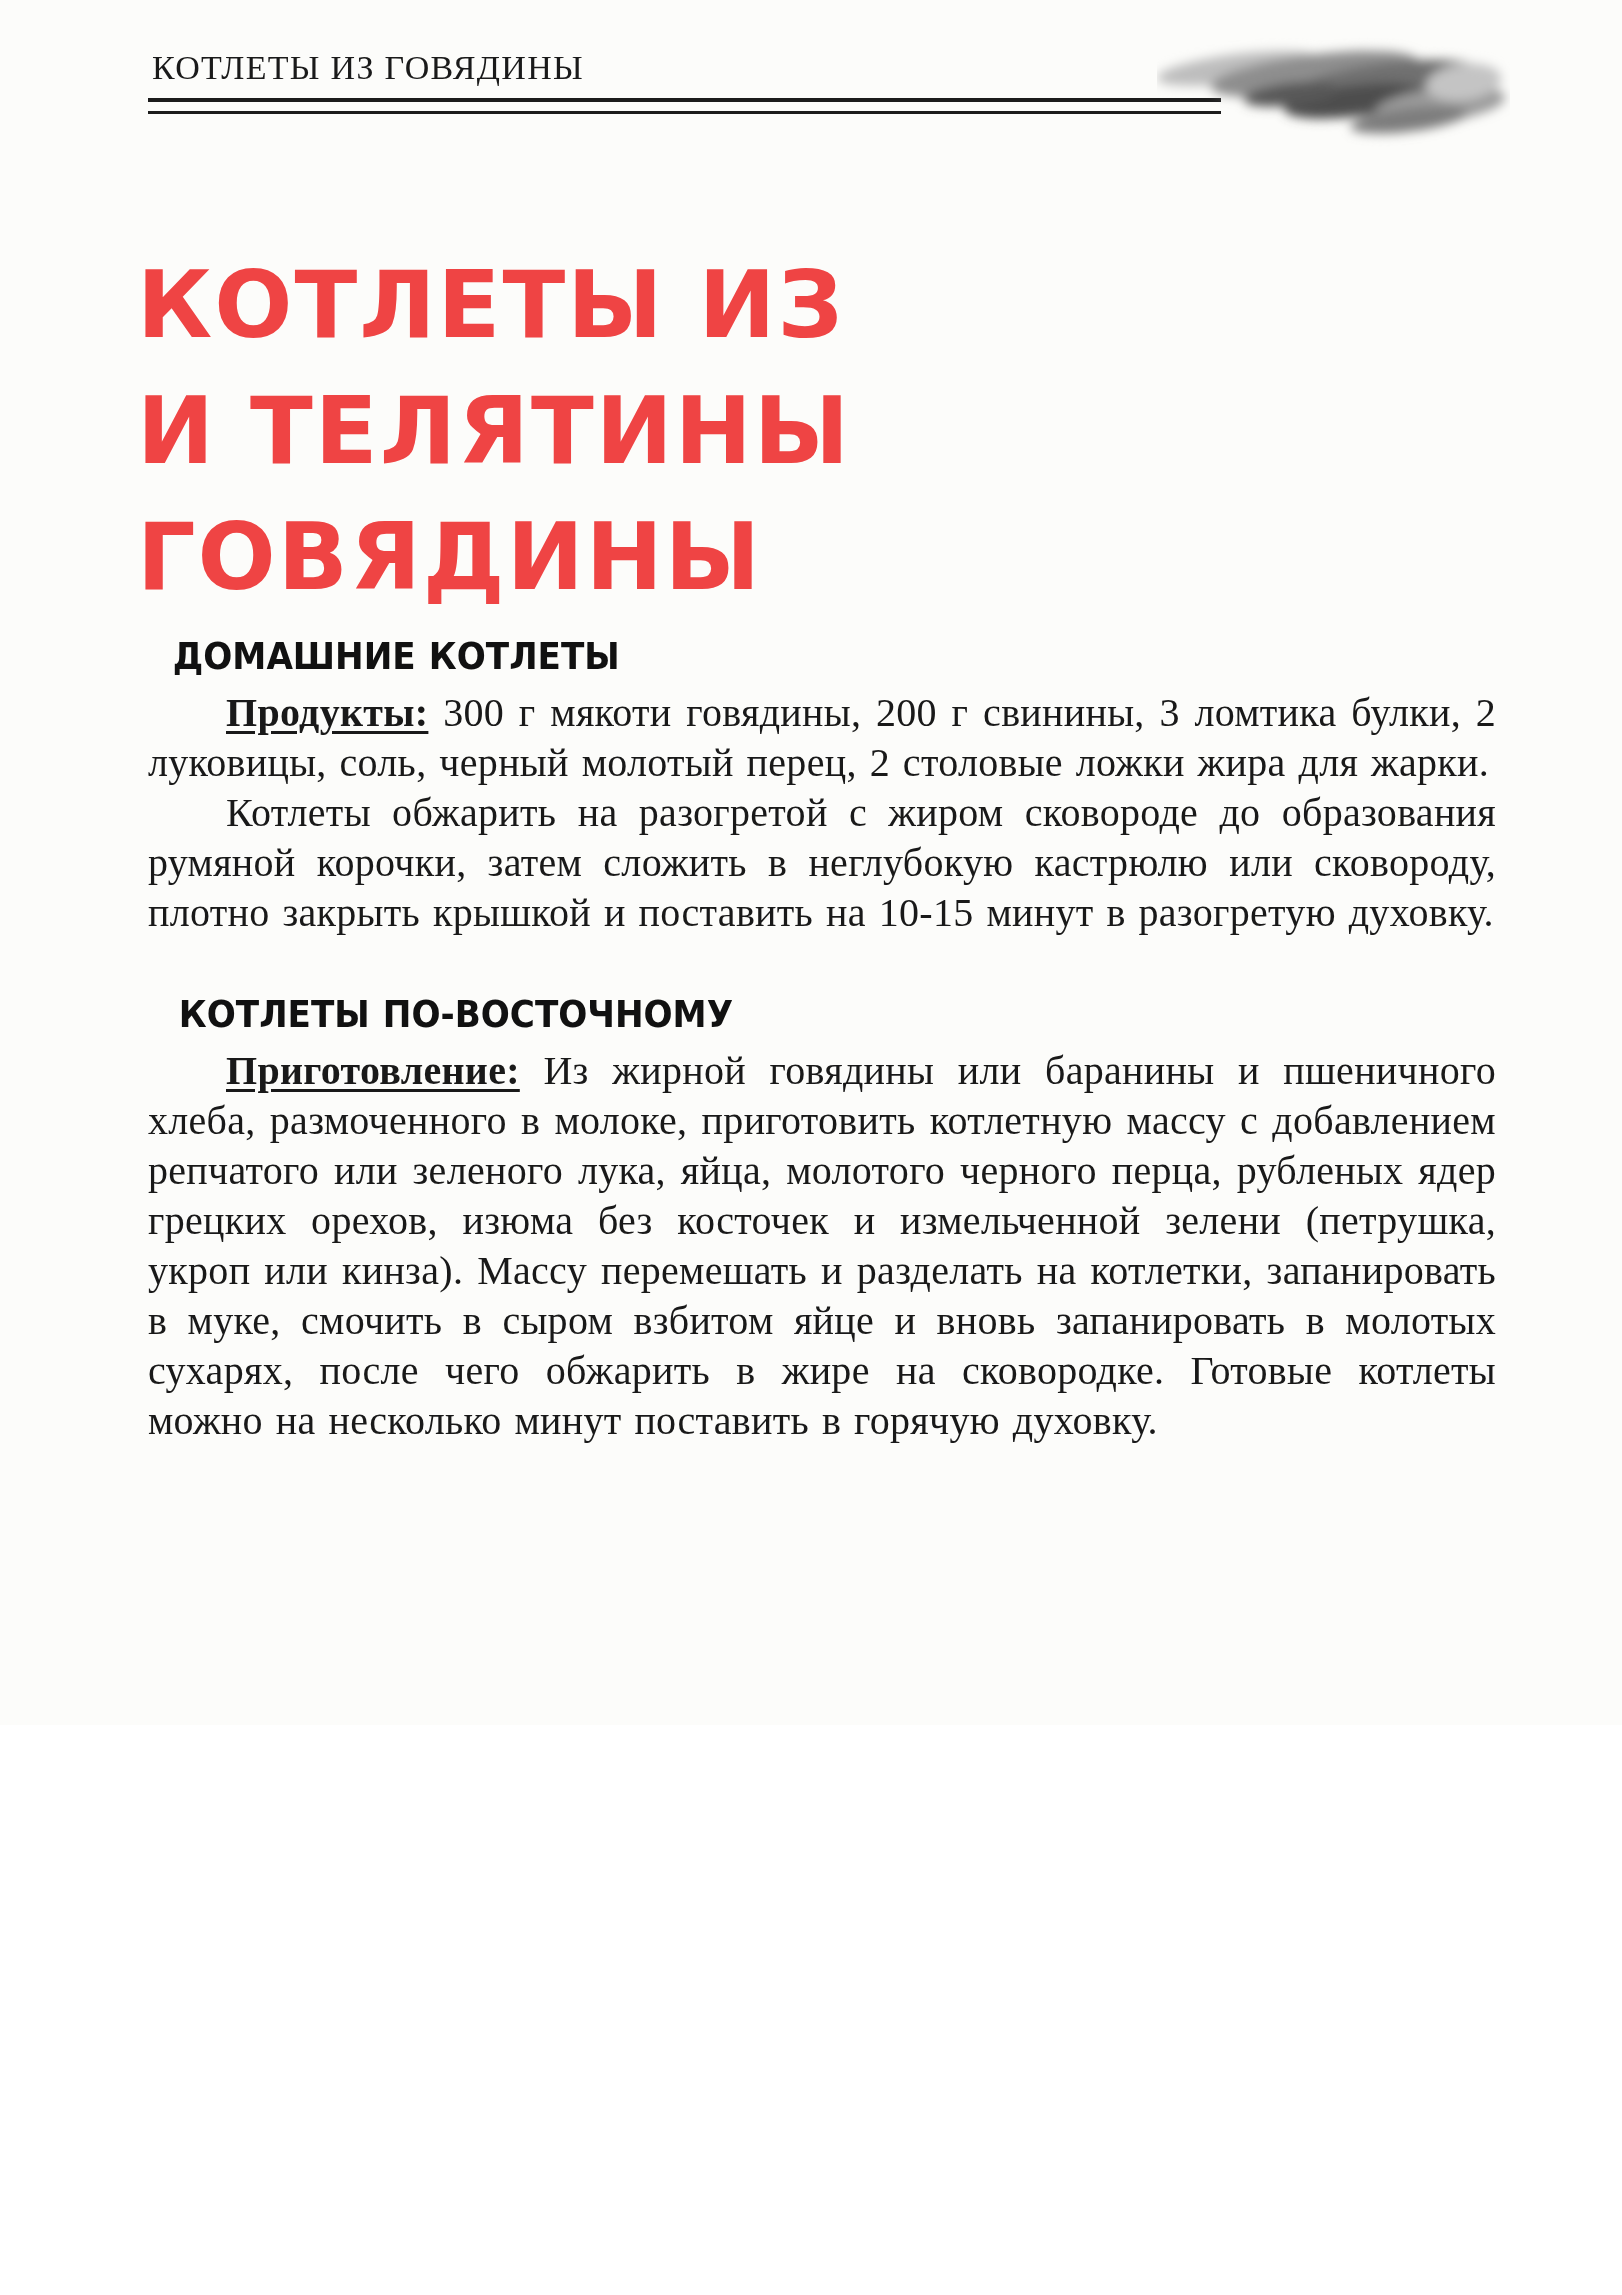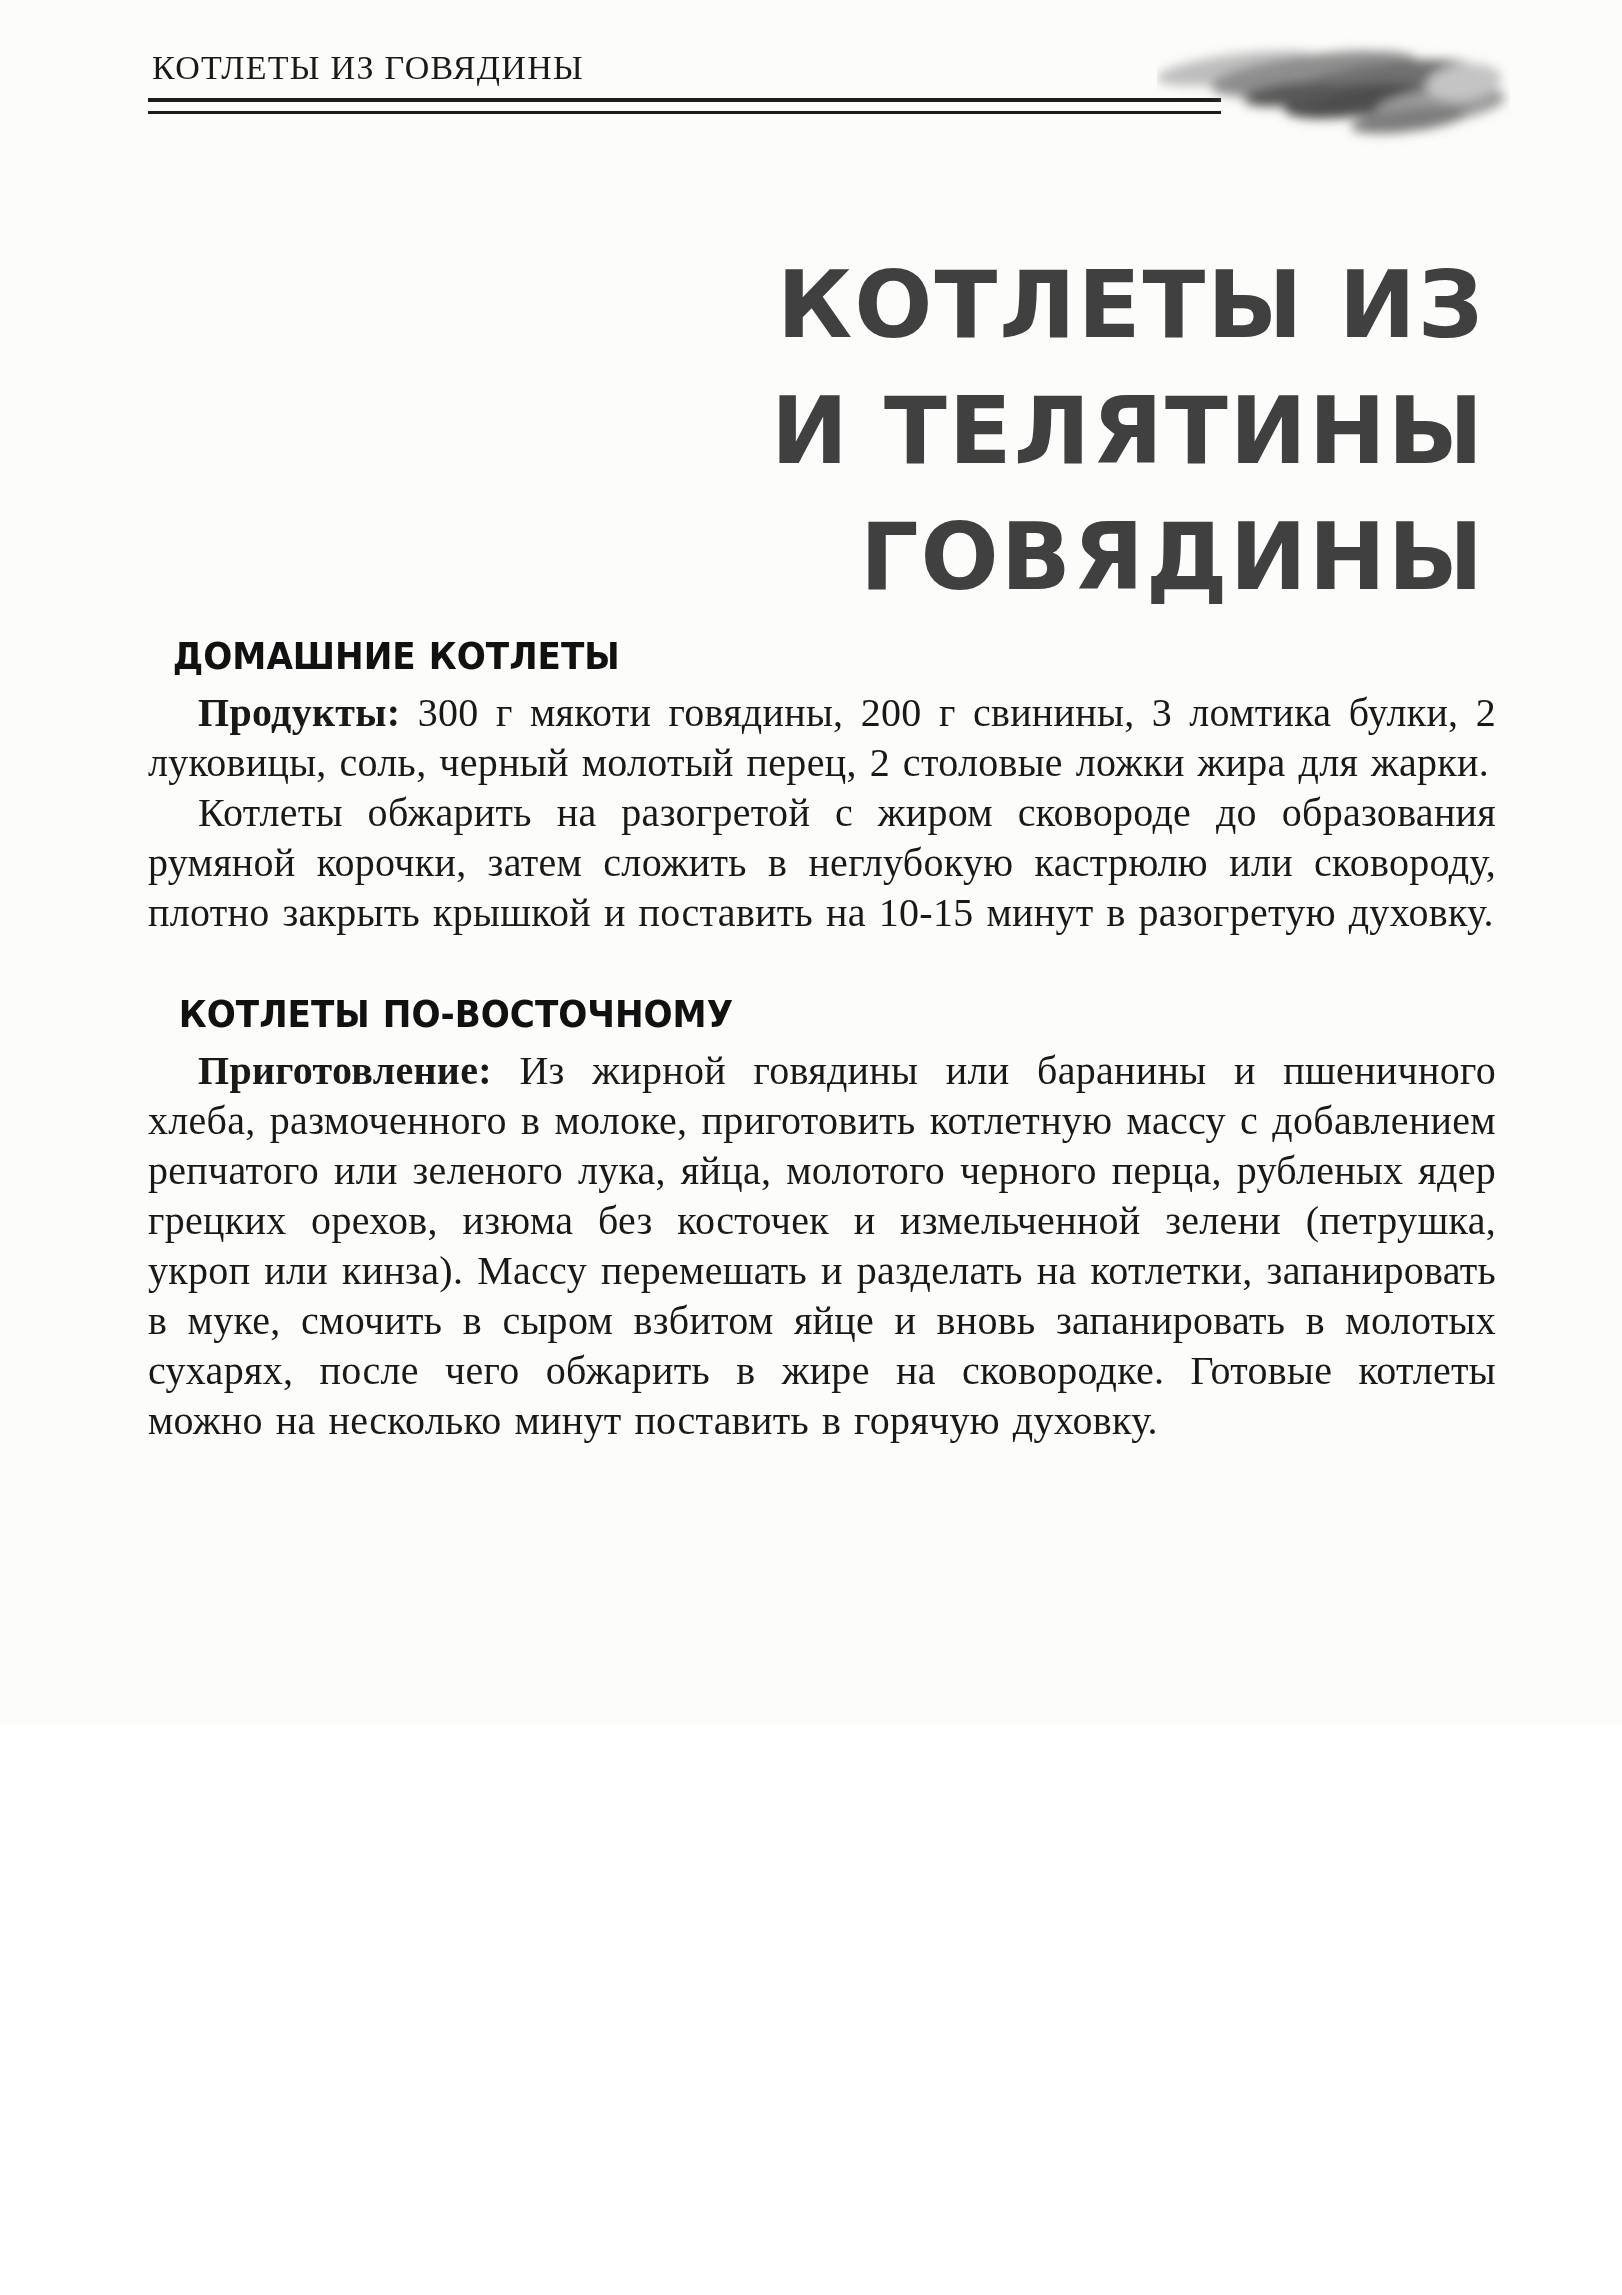--- a/index.html
+++ b/index.html
@@ -44,27 +44,27 @@
     height: 147px;
   }
 
   
   .main-title {
     position: absolute;
     left: 137px;
     top: 243px;
     width: 1348px;
     margin: 0;
-    text-align: right;
+    text-align: left;
     font-family: "DejaVu Sans", sans-serif;
     font-weight: bold;
     font-size: 92px;
     line-height: 126px;
     letter-spacing: 2px;
-    color: #404040;
+    color: #ef4444;
   }
   .title-line { display: block; }
 
   
   .body-column {
     position: absolute;
     left: 148px;
     top: 632px;
     width: 1348px;
     font-size: 40px;
@@ -90,22 +90,24 @@
     transform-origin: center;
   }
   .section-heading.second { margin-top: 52px; text-decoration: underline; }
 
   .para {
     margin: 0;
     text-indent: 50px;
   }
   .lead {
     font-weight: bold;
+    text-decoration: underline;
     text-underline-offset: 4.6px;
     text-decoration-thickness: 2.6px;
+    margin-left: 28px;
   }
 
   
   .footer-rule {
     position: absolute;
     left: 148px;
     top: 2150px;
     width: 1256px;
     height: 15.7px;
     border-top: 4.6px solid #1c1c1c;

